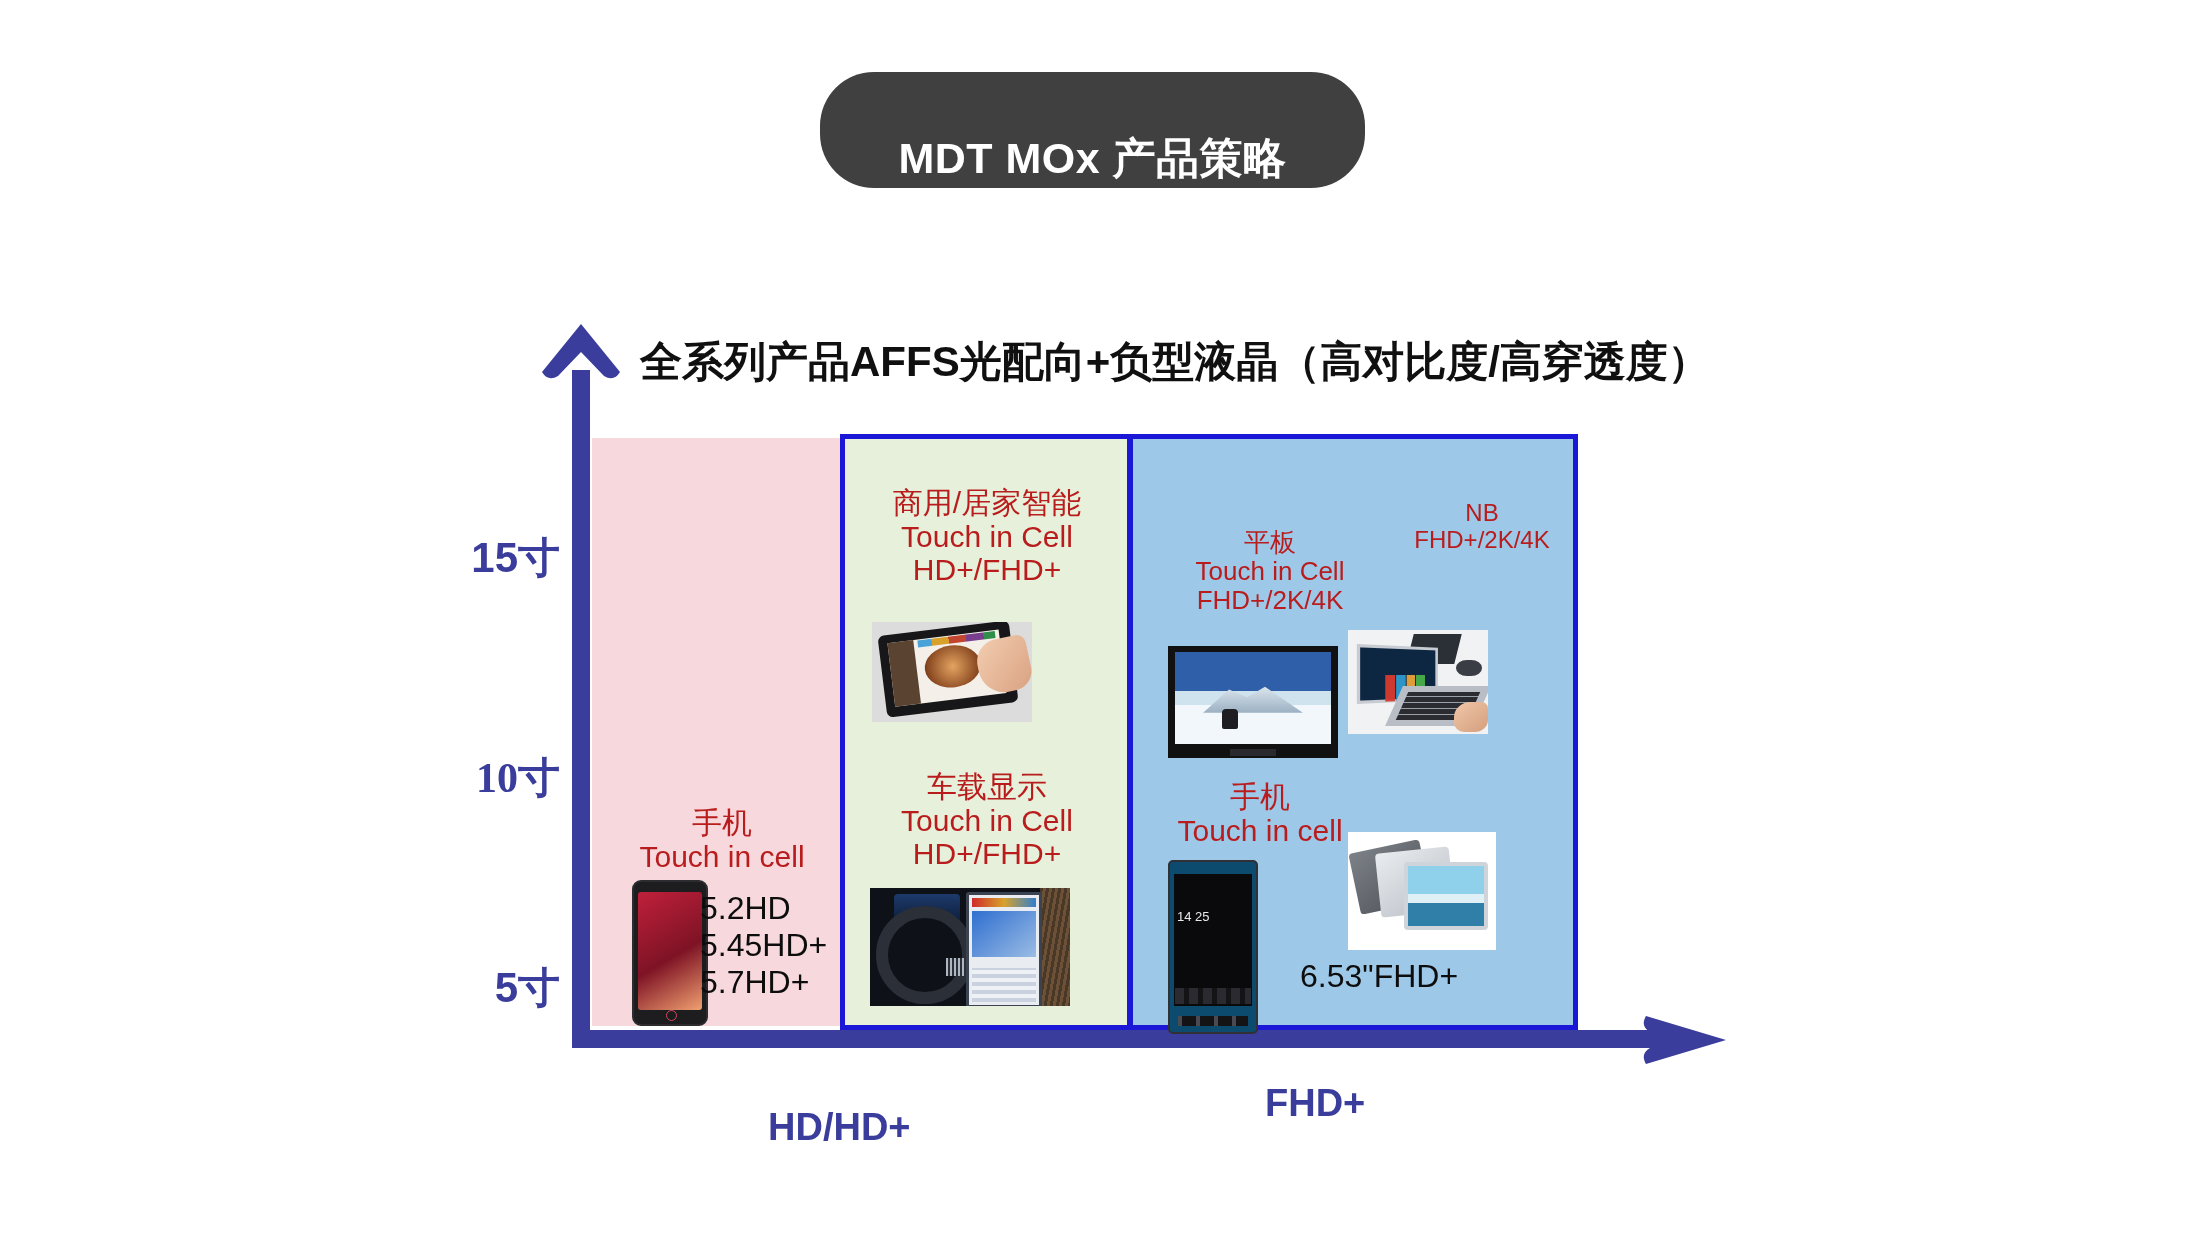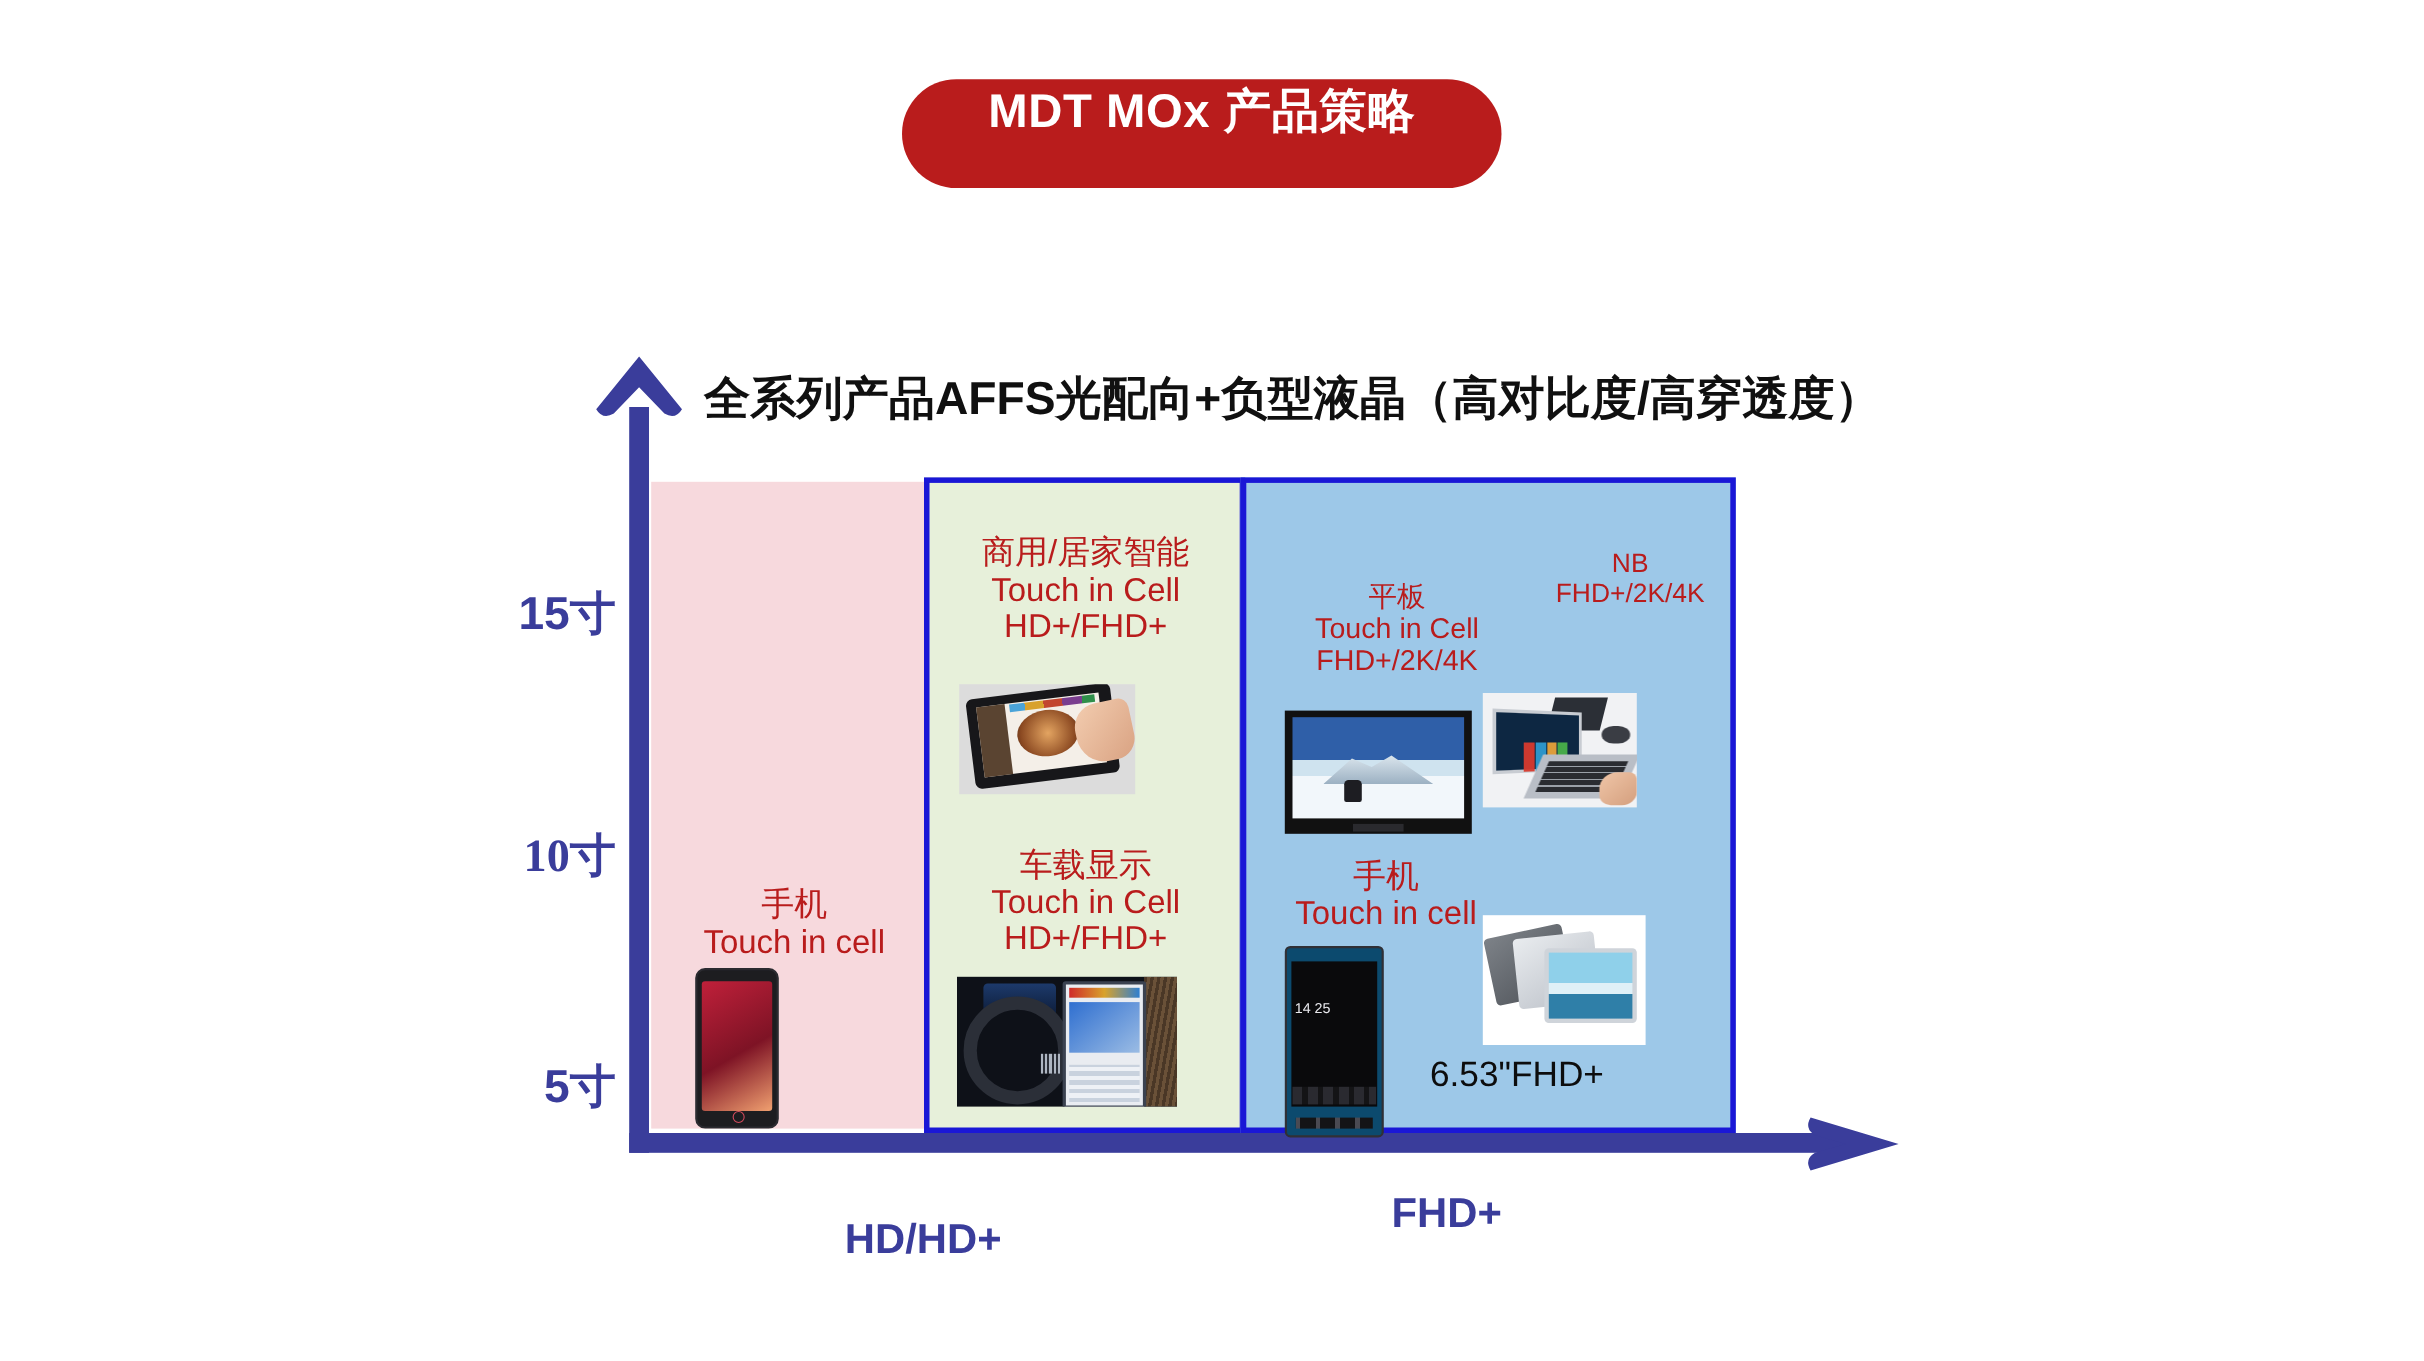--- a/index.html
+++ b/index.html
@@ -6,23 +6,23 @@
   body{
     width:2204px;height:1237px;
     background:#ffffff;
     font-family:"Liberation Sans","DejaVu Sans",sans-serif;
     overflow:hidden;position:relative;
   }
   .stage{position:absolute;left:0;top:0;width:2204px;height:1237px;}
 
   
   .title-pill{
-    position:absolute;left:820px;top:72px;width:545px;height:99px;
-    background:#b91c1c;border-radius:54px;
-    display:flex;align-items:flex-start;justify-content:center;
+    position:absolute;left:820px;top:72px;width:545px;height:116px;
+    background:#404040;border-radius:54px;
+    display:flex;align-items:flex-end;justify-content:center;
   }
   .title-pill span{
     color:#ffffff;font-size:43px;font-weight:bold;letter-spacing:.5px;
   }
 
   
   .axis-v{
     position:absolute;left:572px;top:370px;width:18px;height:678px;
     background:#3a3d9b;
   }
@@ -243,20 +243,25 @@
   <div class="cell-text pink-title">
     <div>手机</div>
     <div>Touch in cell</div>
   </div>
 
   <div class="ph-phone photo">
     <div class="scr"></div>
     <div class="hm"></div>
   </div>
 
+  <div class="pink-specs">
+    <div>5.2HD</div>
+    <div>5.45HD+</div>
+    <div>5.7HD+</div>
+  </div>
 
   <div class="panel panel-green"></div>
 
   <div class="cell-text green-top">
     <div>商用/居家智能</div>
     <div>Touch in Cell</div>
     <div>HD+/FHD+</div>
   </div>
 
   <div class="ph-tablet photo">

